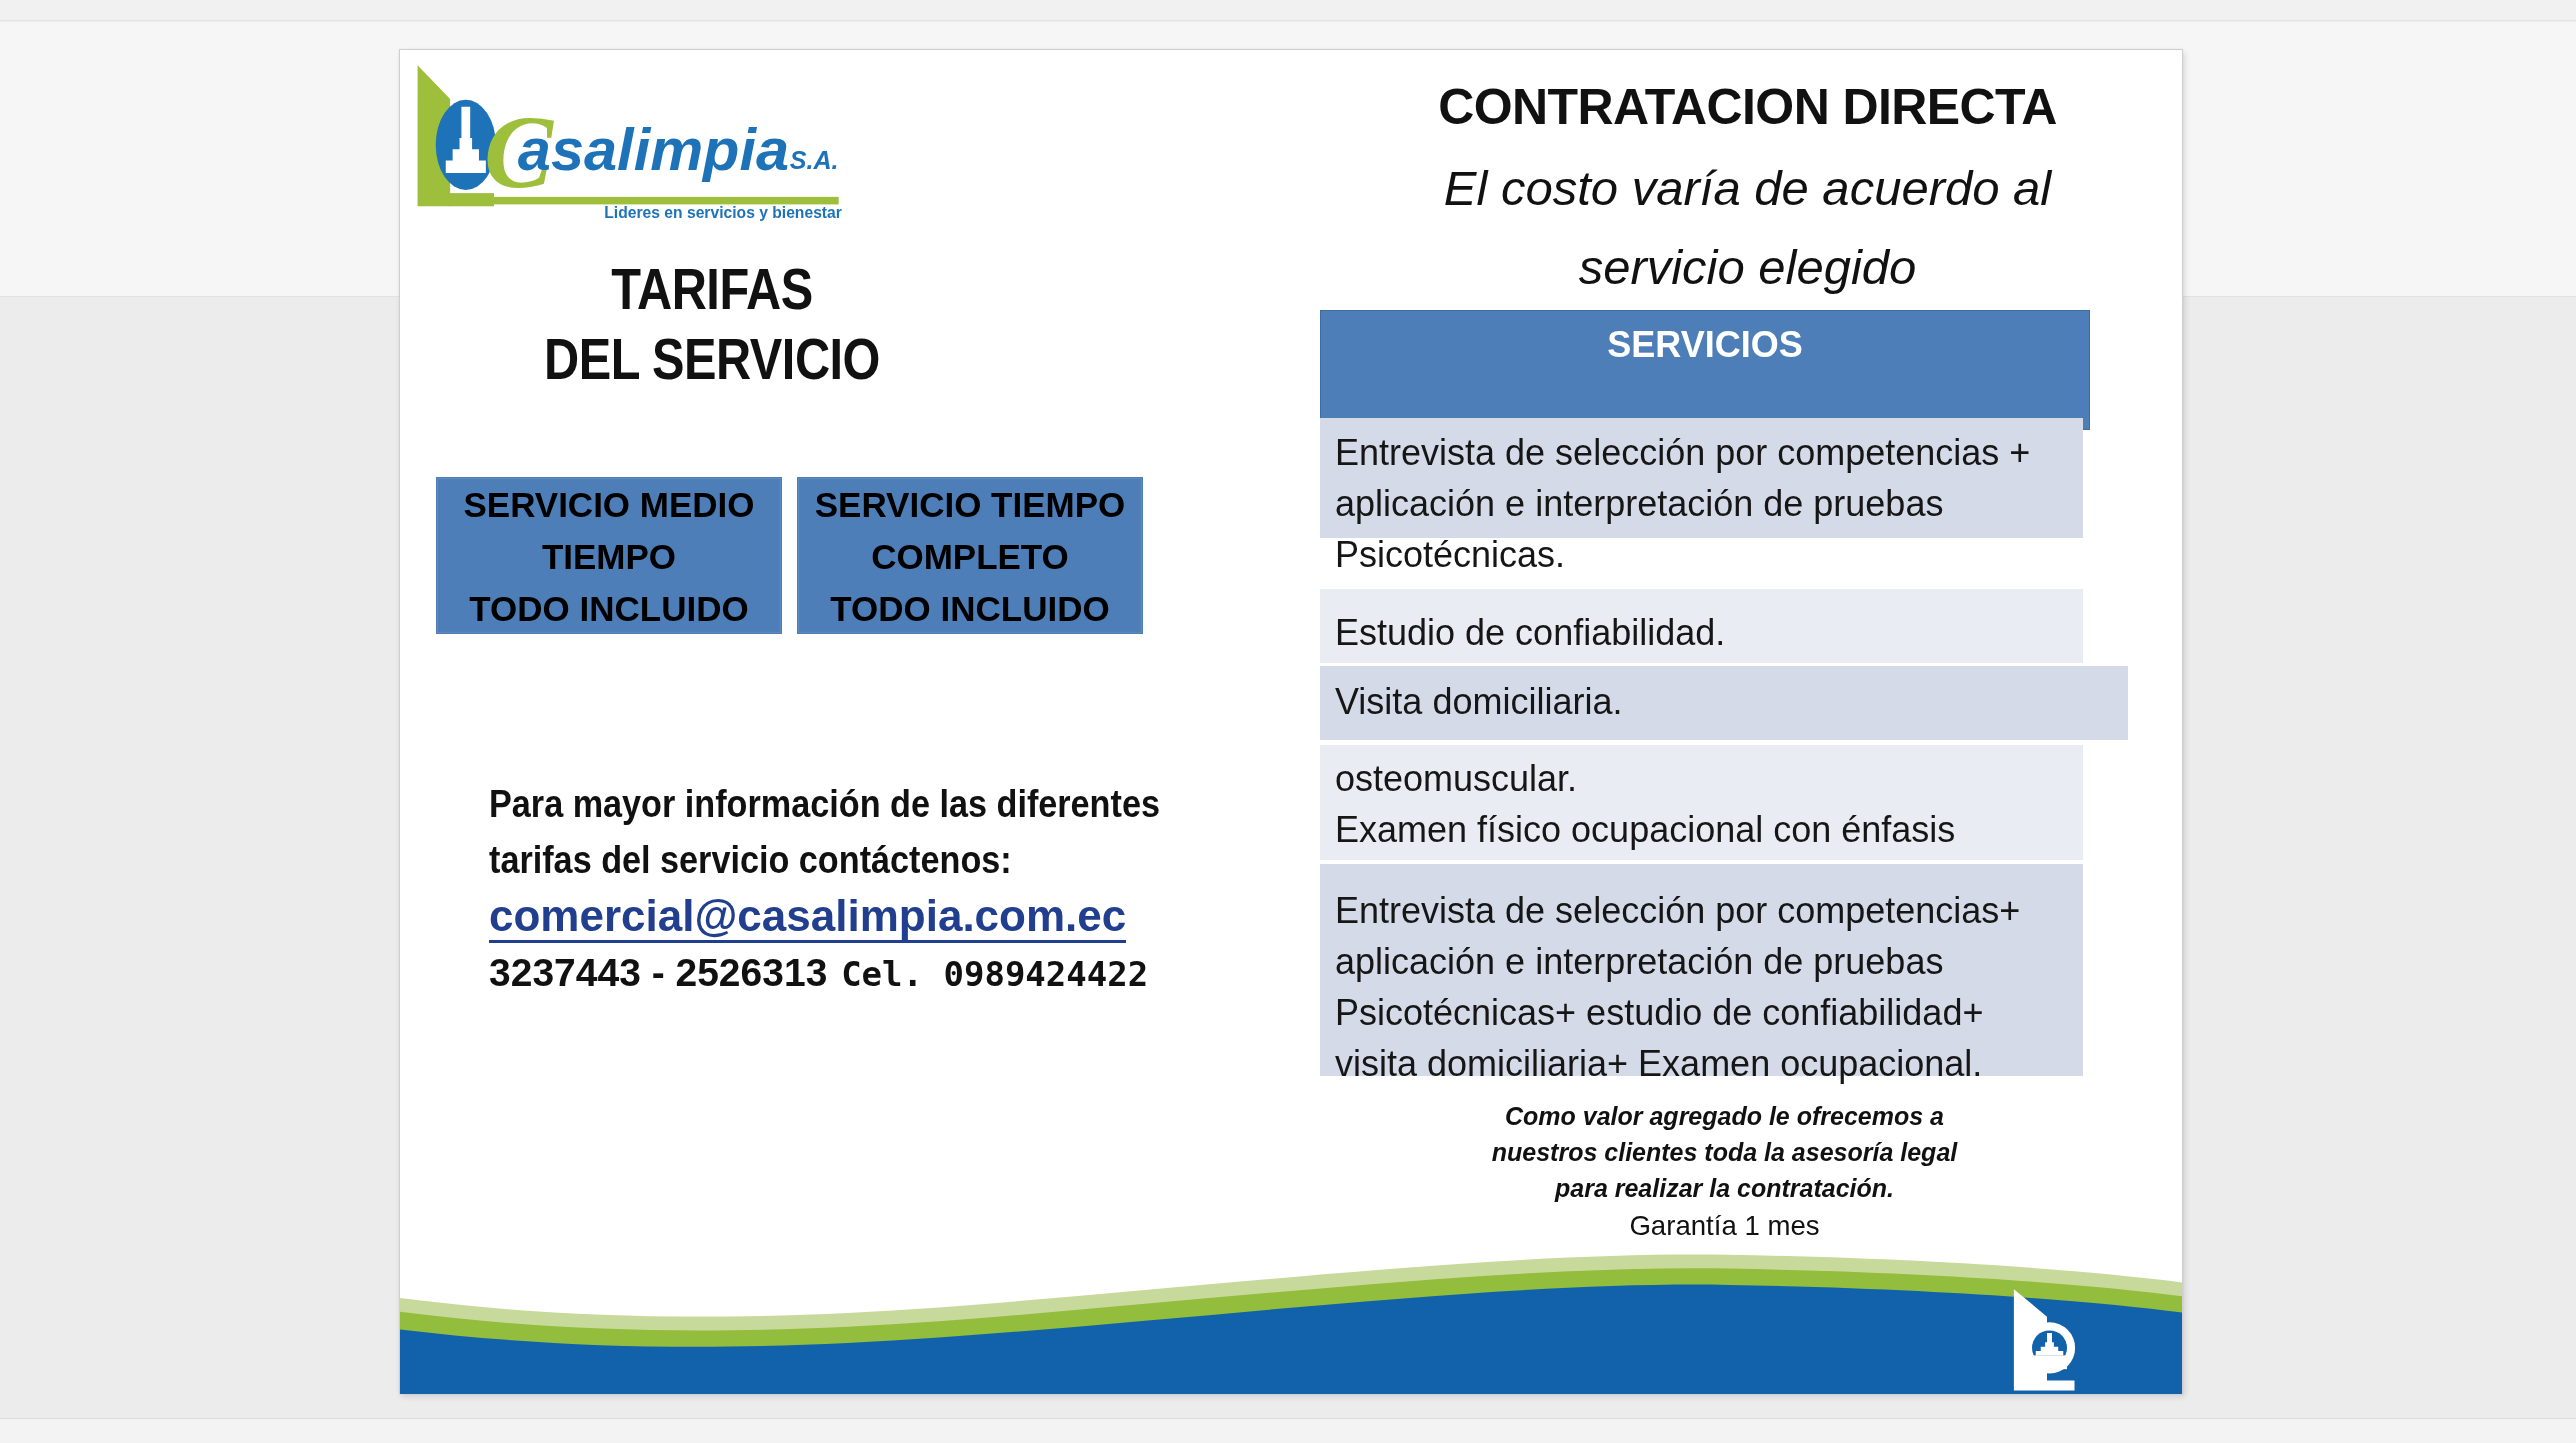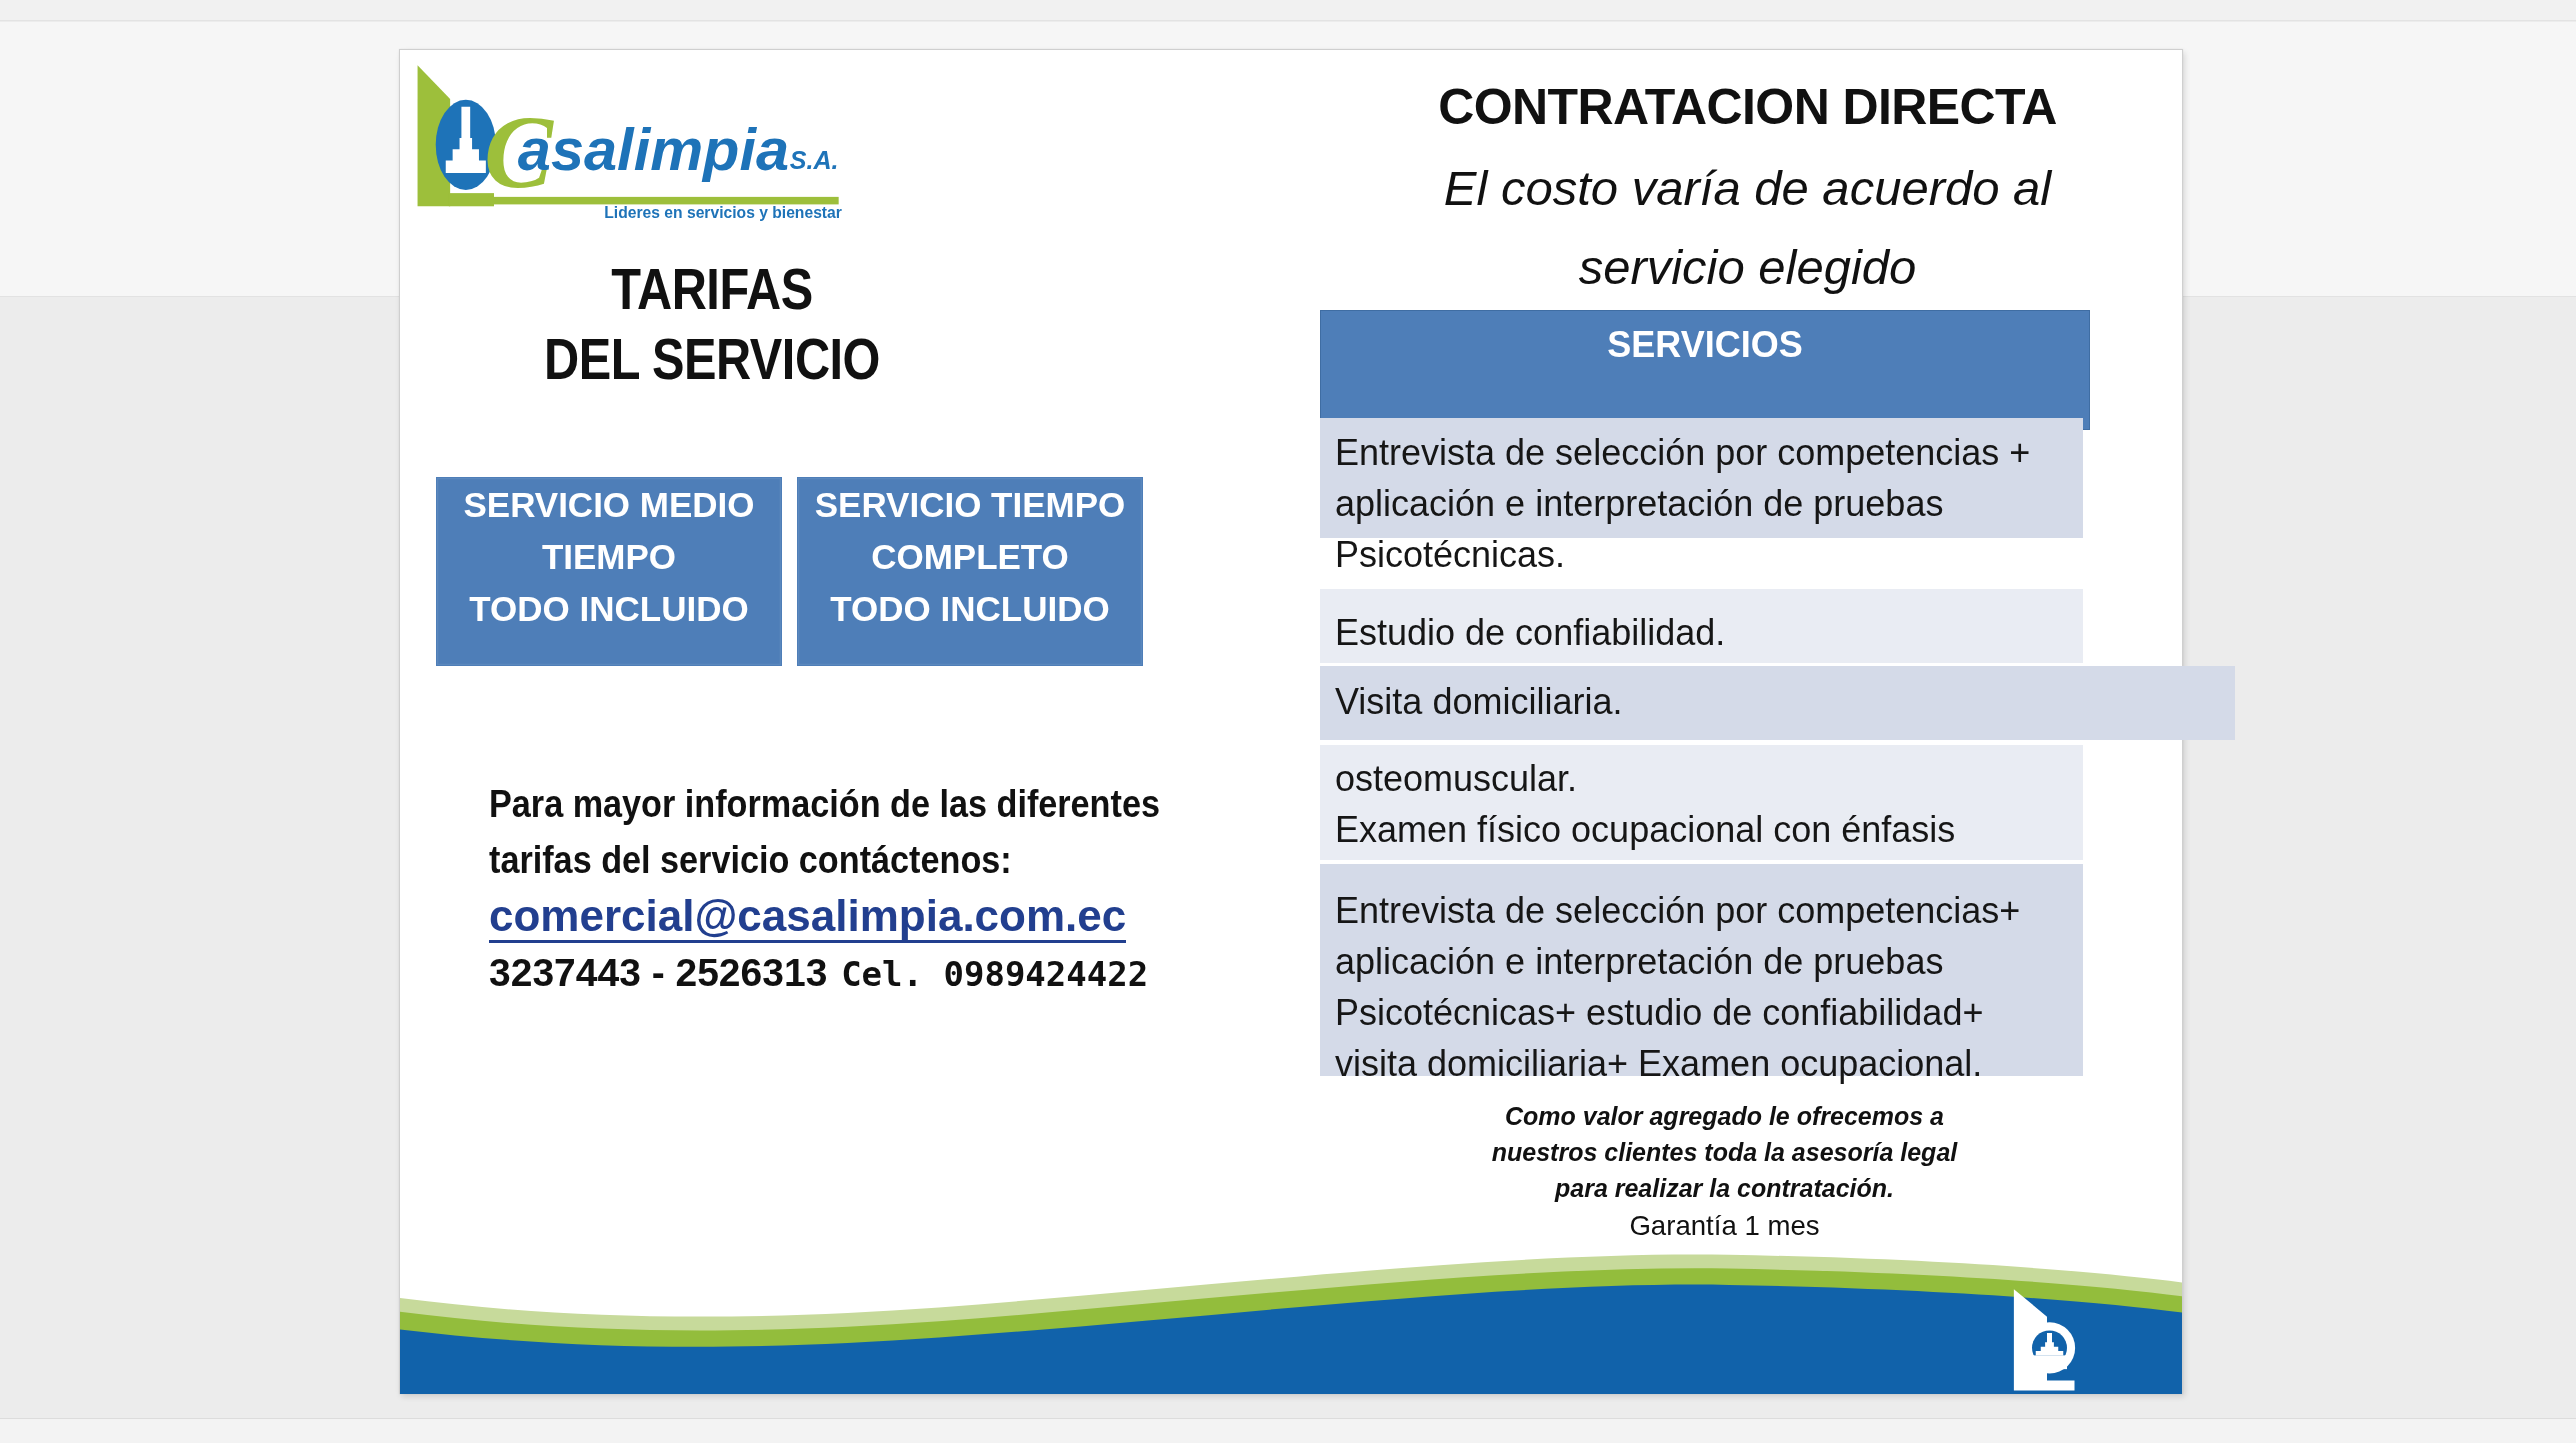--- a/index.html
+++ b/index.html
@@ -34,23 +34,23 @@
   .logo-serif{font-family:"Liberation Serif", serif;font-weight:bold;font-style:italic;}
 
   
   .tarifas-title{
     position:absolute; left:61px; top:204px; width:502px;
     text-align:center; font-size:58px; line-height:70px; font-weight:bold;
     color:var(--text-black); transform:scaleX(.84); transform-origin:50% 0;
     letter-spacing:-0.6px;
   }
   .rate-box{
-    position:absolute; top:427px; width:346px; height:189px;
+    position:absolute; top:427px; width:346px; height:157px;
     background:var(--header-blue); border:1.3px solid #44710f00;
-    color:#ffffff; font-weight:bold; font-size:35px; line-height:52px;
+    color:#000000; font-weight:bold; font-size:35px; line-height:52px;
     text-align:center; padding-top:0.6px;
     box-shadow:inset 0 0 0 1.3px rgba(255,255,255,.08);
   }
   .rate-box-1{left:36px;}
   .rate-box-2{left:397px;}
 
   .contact{position:absolute; left:89px; top:726px; width:840px; color:var(--text-black);}
   .contact .c-line{font-size:38px; font-weight:bold; line-height:56px;
     transform:scaleX(.9); transform-origin:0 0; white-space:nowrap;}
   .contact .c-mail{font-size:44px; font-weight:bold; line-height:56px; white-space:nowrap;}
@@ -75,21 +75,21 @@
     border:0.6px solid #3f6da3;
   }
   .tbl-row{
     position:absolute; left:920px; width:763px;
     font-size:36px; color:#161616; padding-left:15px;
   }
   .shade-dark{background:var(--row-dark);}
   .shade-light{background:var(--row-light);}
   .row-0{top:368px; height:120px; line-height:51px; padding-top:8.8px;}
   .row-1{top:539px; height:74px; line-height:51px; padding-top:18px;}
-  .row-2{top:616px; height:74px; line-height:51px; padding-top:10px; width:915px;}
+  .row-2{top:616px; height:74px; line-height:51px; padding-top:10px; width:808px;}
   .row-3{top:695px; height:115px; line-height:51px; padding-top:7.5px;}
   .row-4{top:814px; height:212px; line-height:51px; padding-top:21px;}
 
   .footnote{
     position:absolute; left:1011px; top:1048px; width:627px; text-align:center;
     color:var(--text-black);
   }
   .footnote .fn-line{font-size:25px; font-weight:bold; font-style:italic; line-height:36px;}
   .footnote .fn-garantia{font-size:27.6px; line-height:39px;}
 

